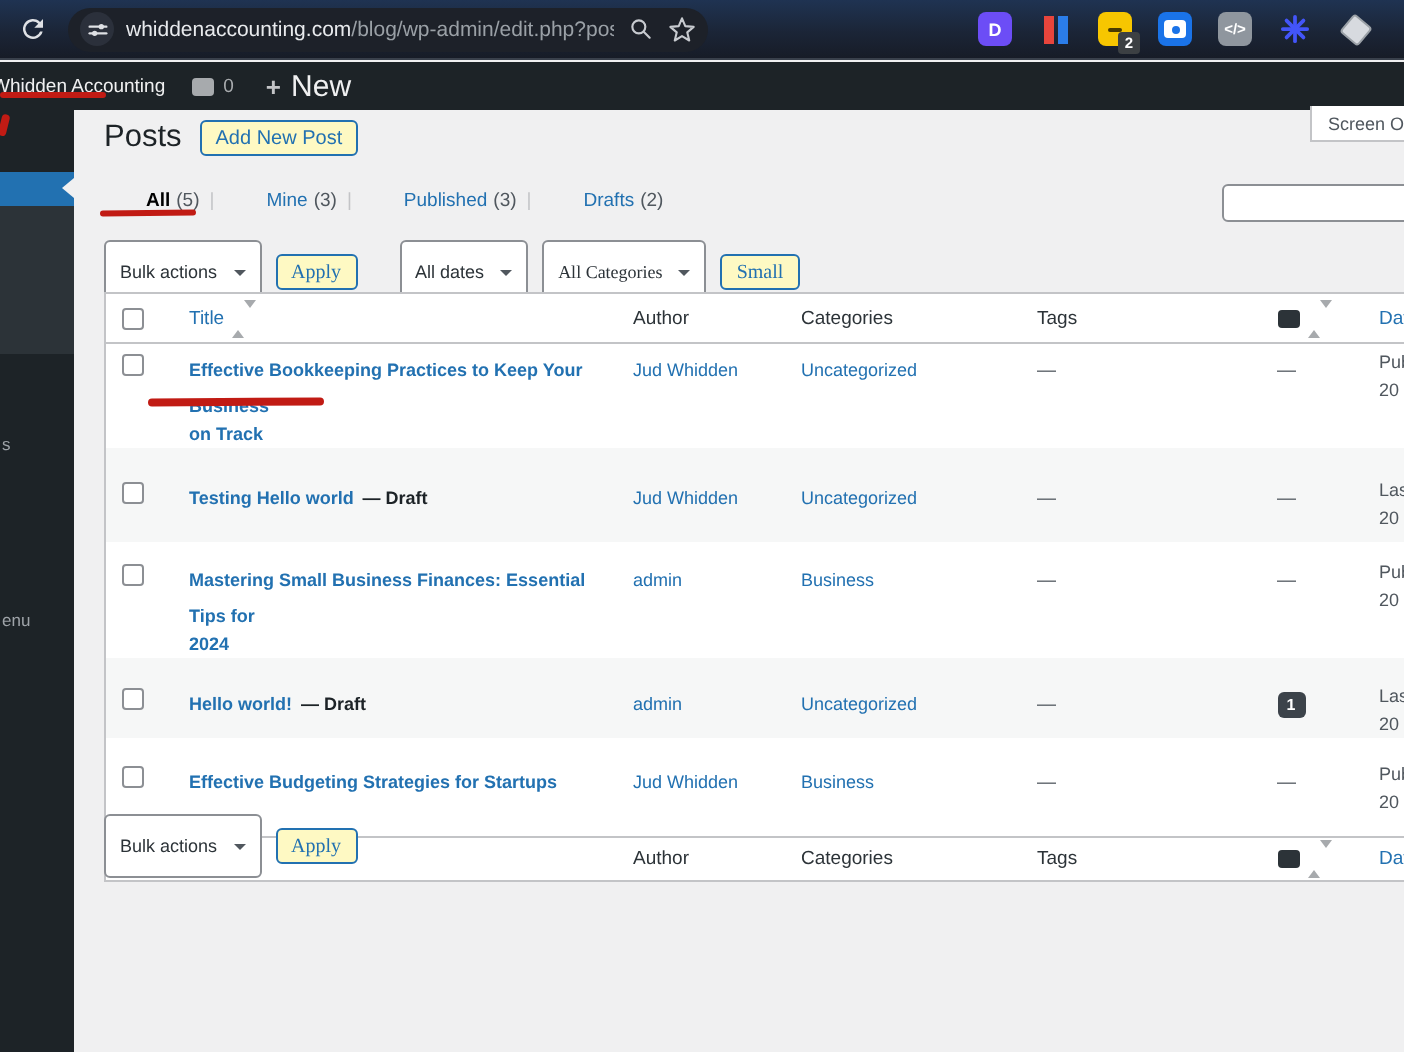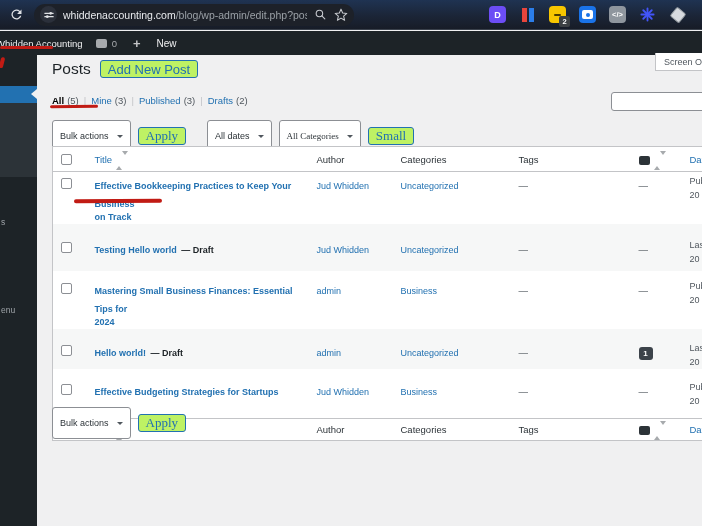--- a/index.html
+++ b/index.html
@@ -42,45 +42,45 @@
   
   .admin-bar { position:absolute; left:0; top:31px; width:702px; height:24px; background:#1d2327;
     display:flex; align-items:center; color:#e8eaed; }
   .ab-site { font-size:9.5px; color:#f0f0f1; margin-left:-4px; white-space:nowrap; }
   .ab-comments { display:flex; align-items:center; margin-left:13px; }
   .bubble { width:11px; height:9px; background:#a7aaad; border-radius:2px; position:relative; }
   .bubble::after { content:""; position:absolute; left:2px; bottom:-3px; border:3px solid transparent; border-top-color:#a7aaad; border-left-width:2px; border-right-width:2px; }
   .ab-count { font-size:9.5px; color:#a7aaad; margin-left:5px; }
   .ab-new { display:flex; align-items:center; margin-left:16px; }
   .ab-plus { font-size:13px; font-weight:bold; color:#c3c4c7; line-height:1; }
-  .ab-new-label { font-size:10px; color:#f0f0f1; margin-left:16px; }
+  .ab-new-label { font-size:15px; color:#f0f0f1; margin-left:5px; }
 
   
   .sidebar { position:absolute; left:0; top:55px; width:37px; height:471px; background:#1d2327; }
   .sb-active { position:absolute; left:0; top:31px; width:37px; height:17px; background:#2271b1; }
   .sb-arrow { position:absolute; right:0; top:3px; width:0; height:0;
     border:5px solid transparent; border-right:6px solid #f0f0f1; border-left-width:0; }
   .sb-submenu { position:absolute; left:0; top:48px; width:37px; height:74px; background:#2c3338; }
   .sb-frag { position:absolute; left:1px; font-size:8.5px; color:#9ea3a8; }
   .sb-frag-1 { top:162px; }
   .sb-frag-2 { top:250px; }
 
   
   .screen-options { position:absolute; left:655px; top:53px; height:18px; width:80px; background:#fff;
     border:1px solid #c3c4c7; border-top:none; font-size:9px; color:#50575e;
     display:flex; align-items:center; padding:0 8px; white-space:nowrap; overflow:hidden; }
   .title-row { position:absolute; left:52px; top:60px; display:flex; align-items:flex-start; }
   .page-title { font-size:15.5px; font-weight:400; color:#1d2327; }
   .btn { display:inline-flex; align-items:center; border:1px solid #2271b1; border-radius:3px;
-    background:#bef264; color:#2271b1; font-size:13px; padding:0 7px; height:18px; white-space:nowrap; cursor:pointer; }
+    background:#fef9c3; color:#2271b1; font-size:10px; padding:0 7px; height:18px; white-space:nowrap; cursor:pointer; }
   .add-new { margin-left:9px; }
   .views { position:absolute; left:52px; top:95px; font-size:9.5px; display:flex; align-items:center; }
   .view-item { display:flex; align-items:center; }
   .view-item:not(:last-child)::after { content:"|"; color:#c3c4c7; margin:0 5px; }
-  .view-label { color:#2271b1; cursor:pointer; }
+  .view-label { color:#2271b1; cursor:pointer;margin-left:21px; }
   .view-current .view-label { color:#000; font-weight:bold; }
   .view-count { color:#50575e; margin-left:3px; }
   .search-box { position:absolute; left:611px; top:92px; width:105px; height:19px; background:#fff;
     border:1px solid #8c8f94; border-radius:3px; }
 
   .tablenav { position:absolute; display:flex; align-items:center; }
   .tablenav-top { left:52px; top:120px; }
   .tablenav-bottom { left:52px; top:407px; }
   .select { display:inline-flex; align-items:center; border:1px solid #8c8f94; border-radius:3px;
     background:#fff; color:#2c3338; font-size:9px; height:32px; padding:0 7px; cursor:pointer; white-space:nowrap; }

